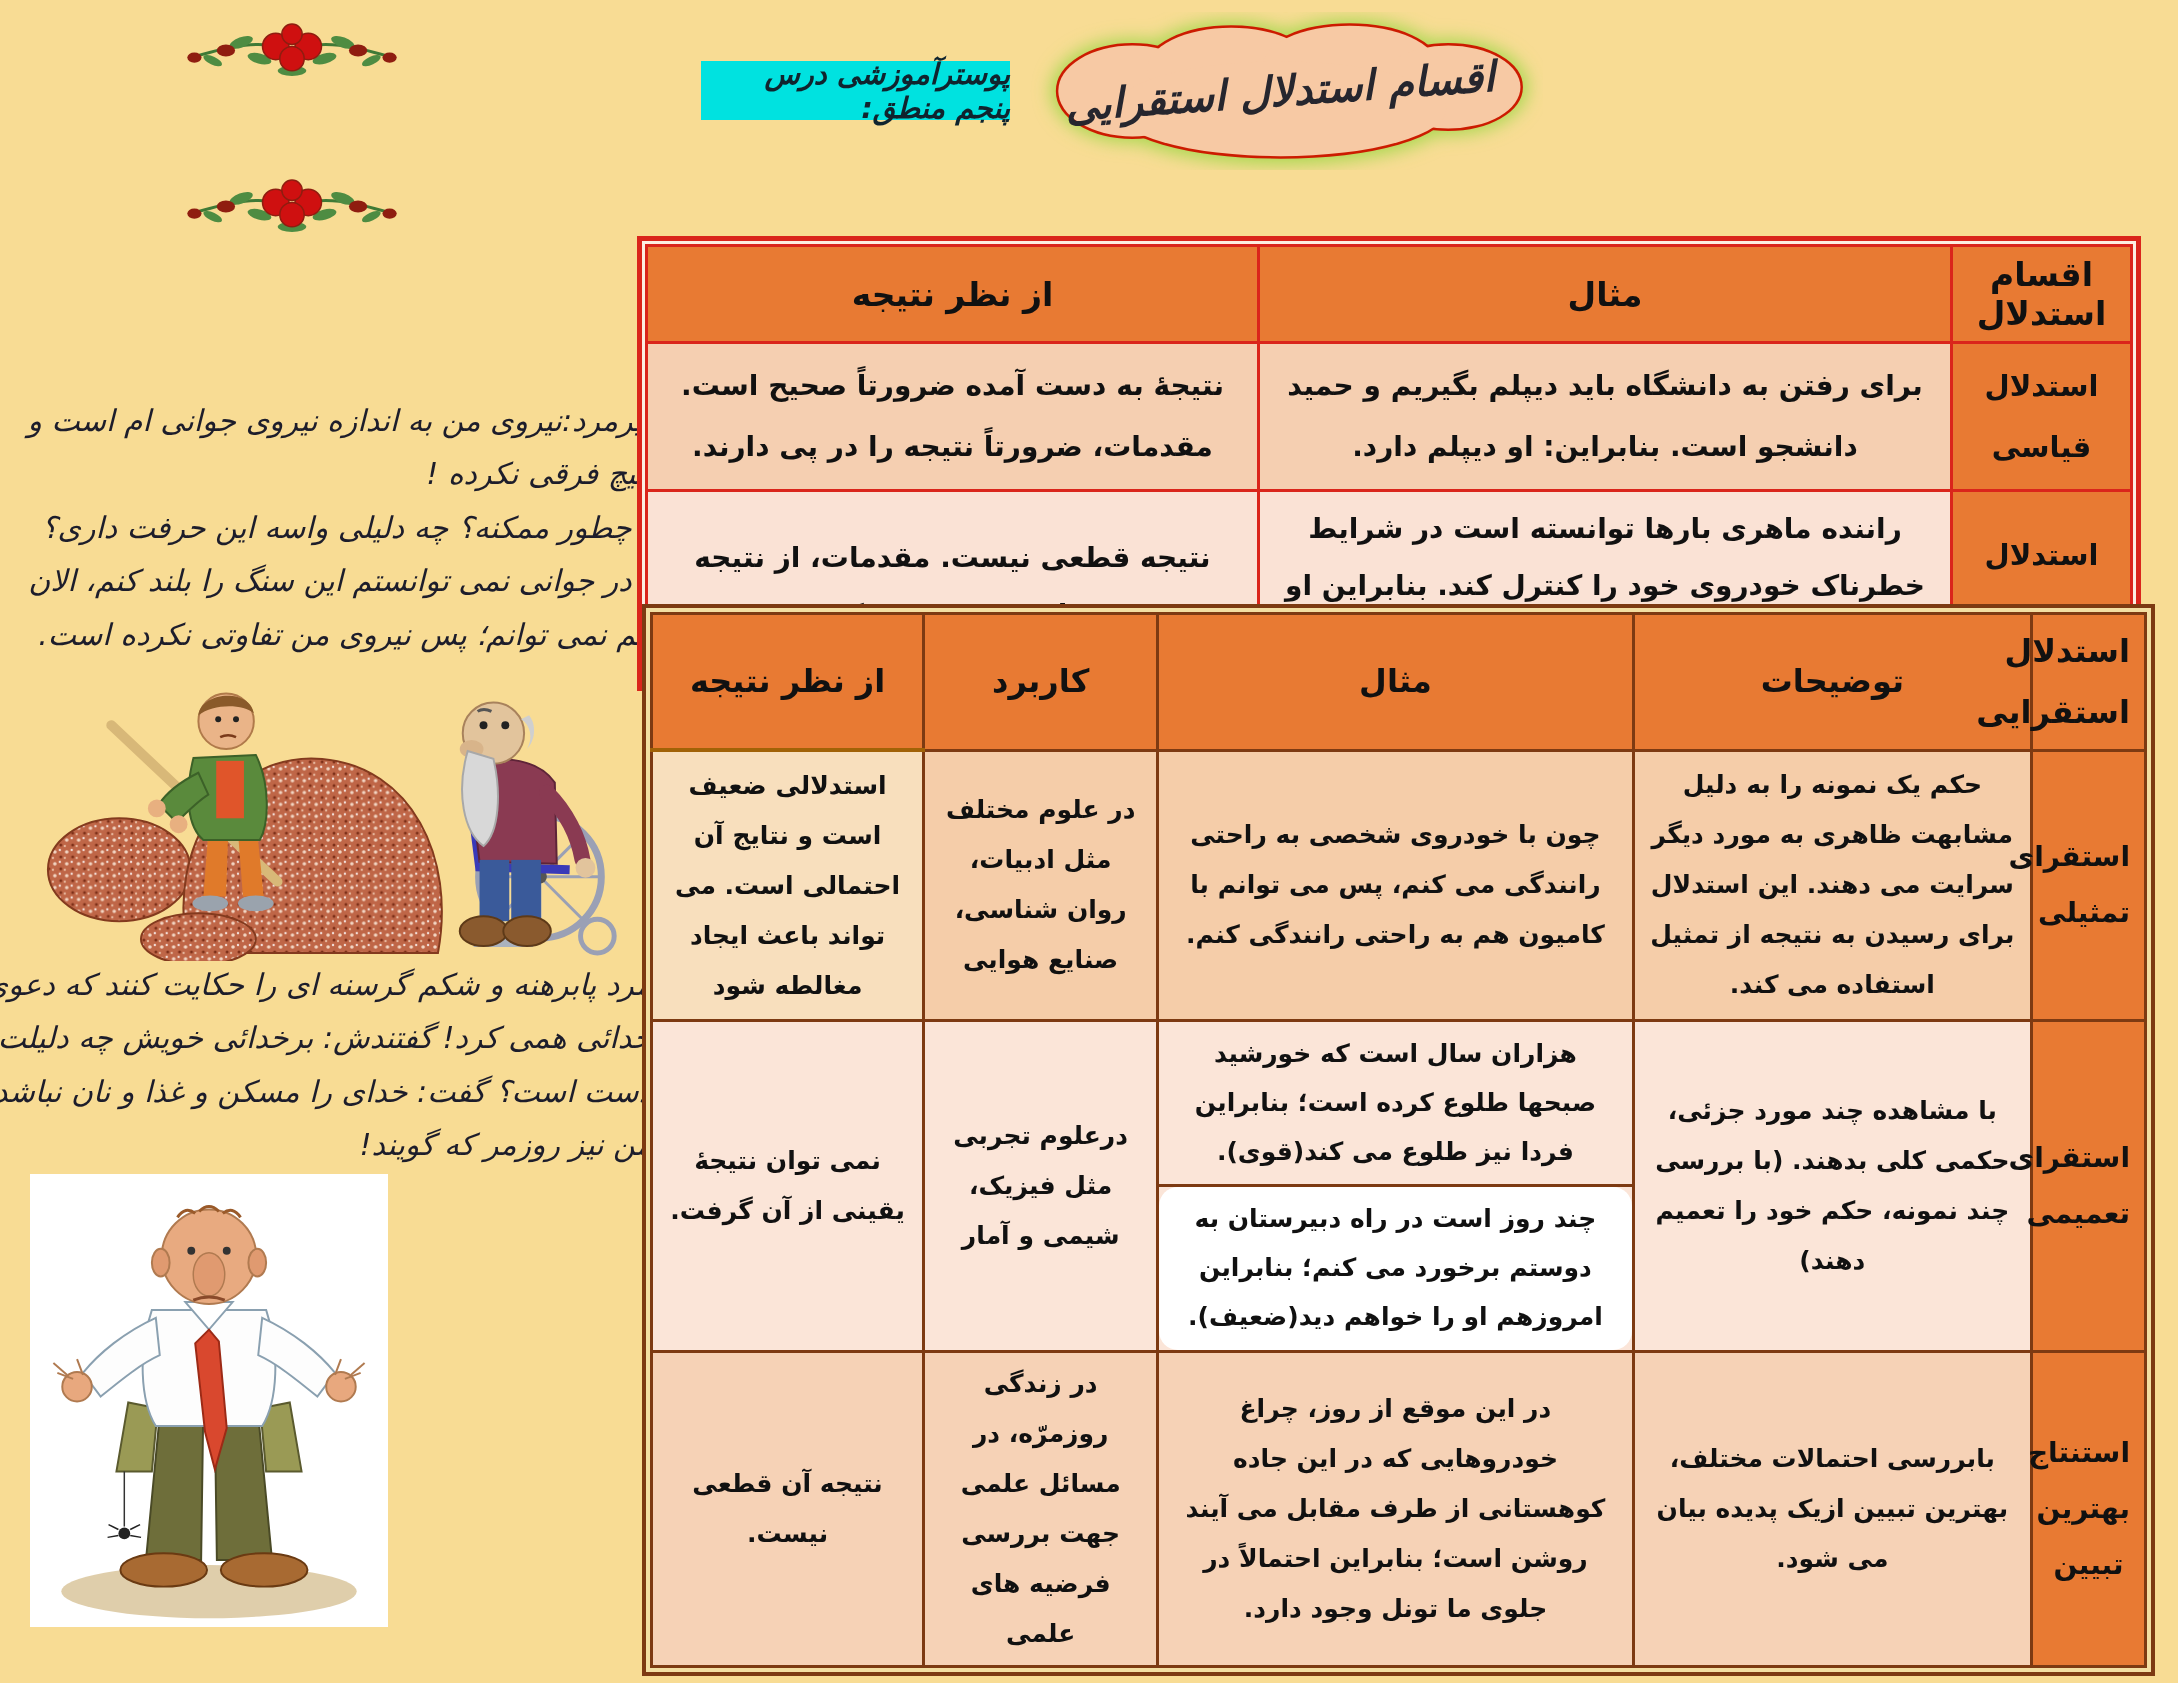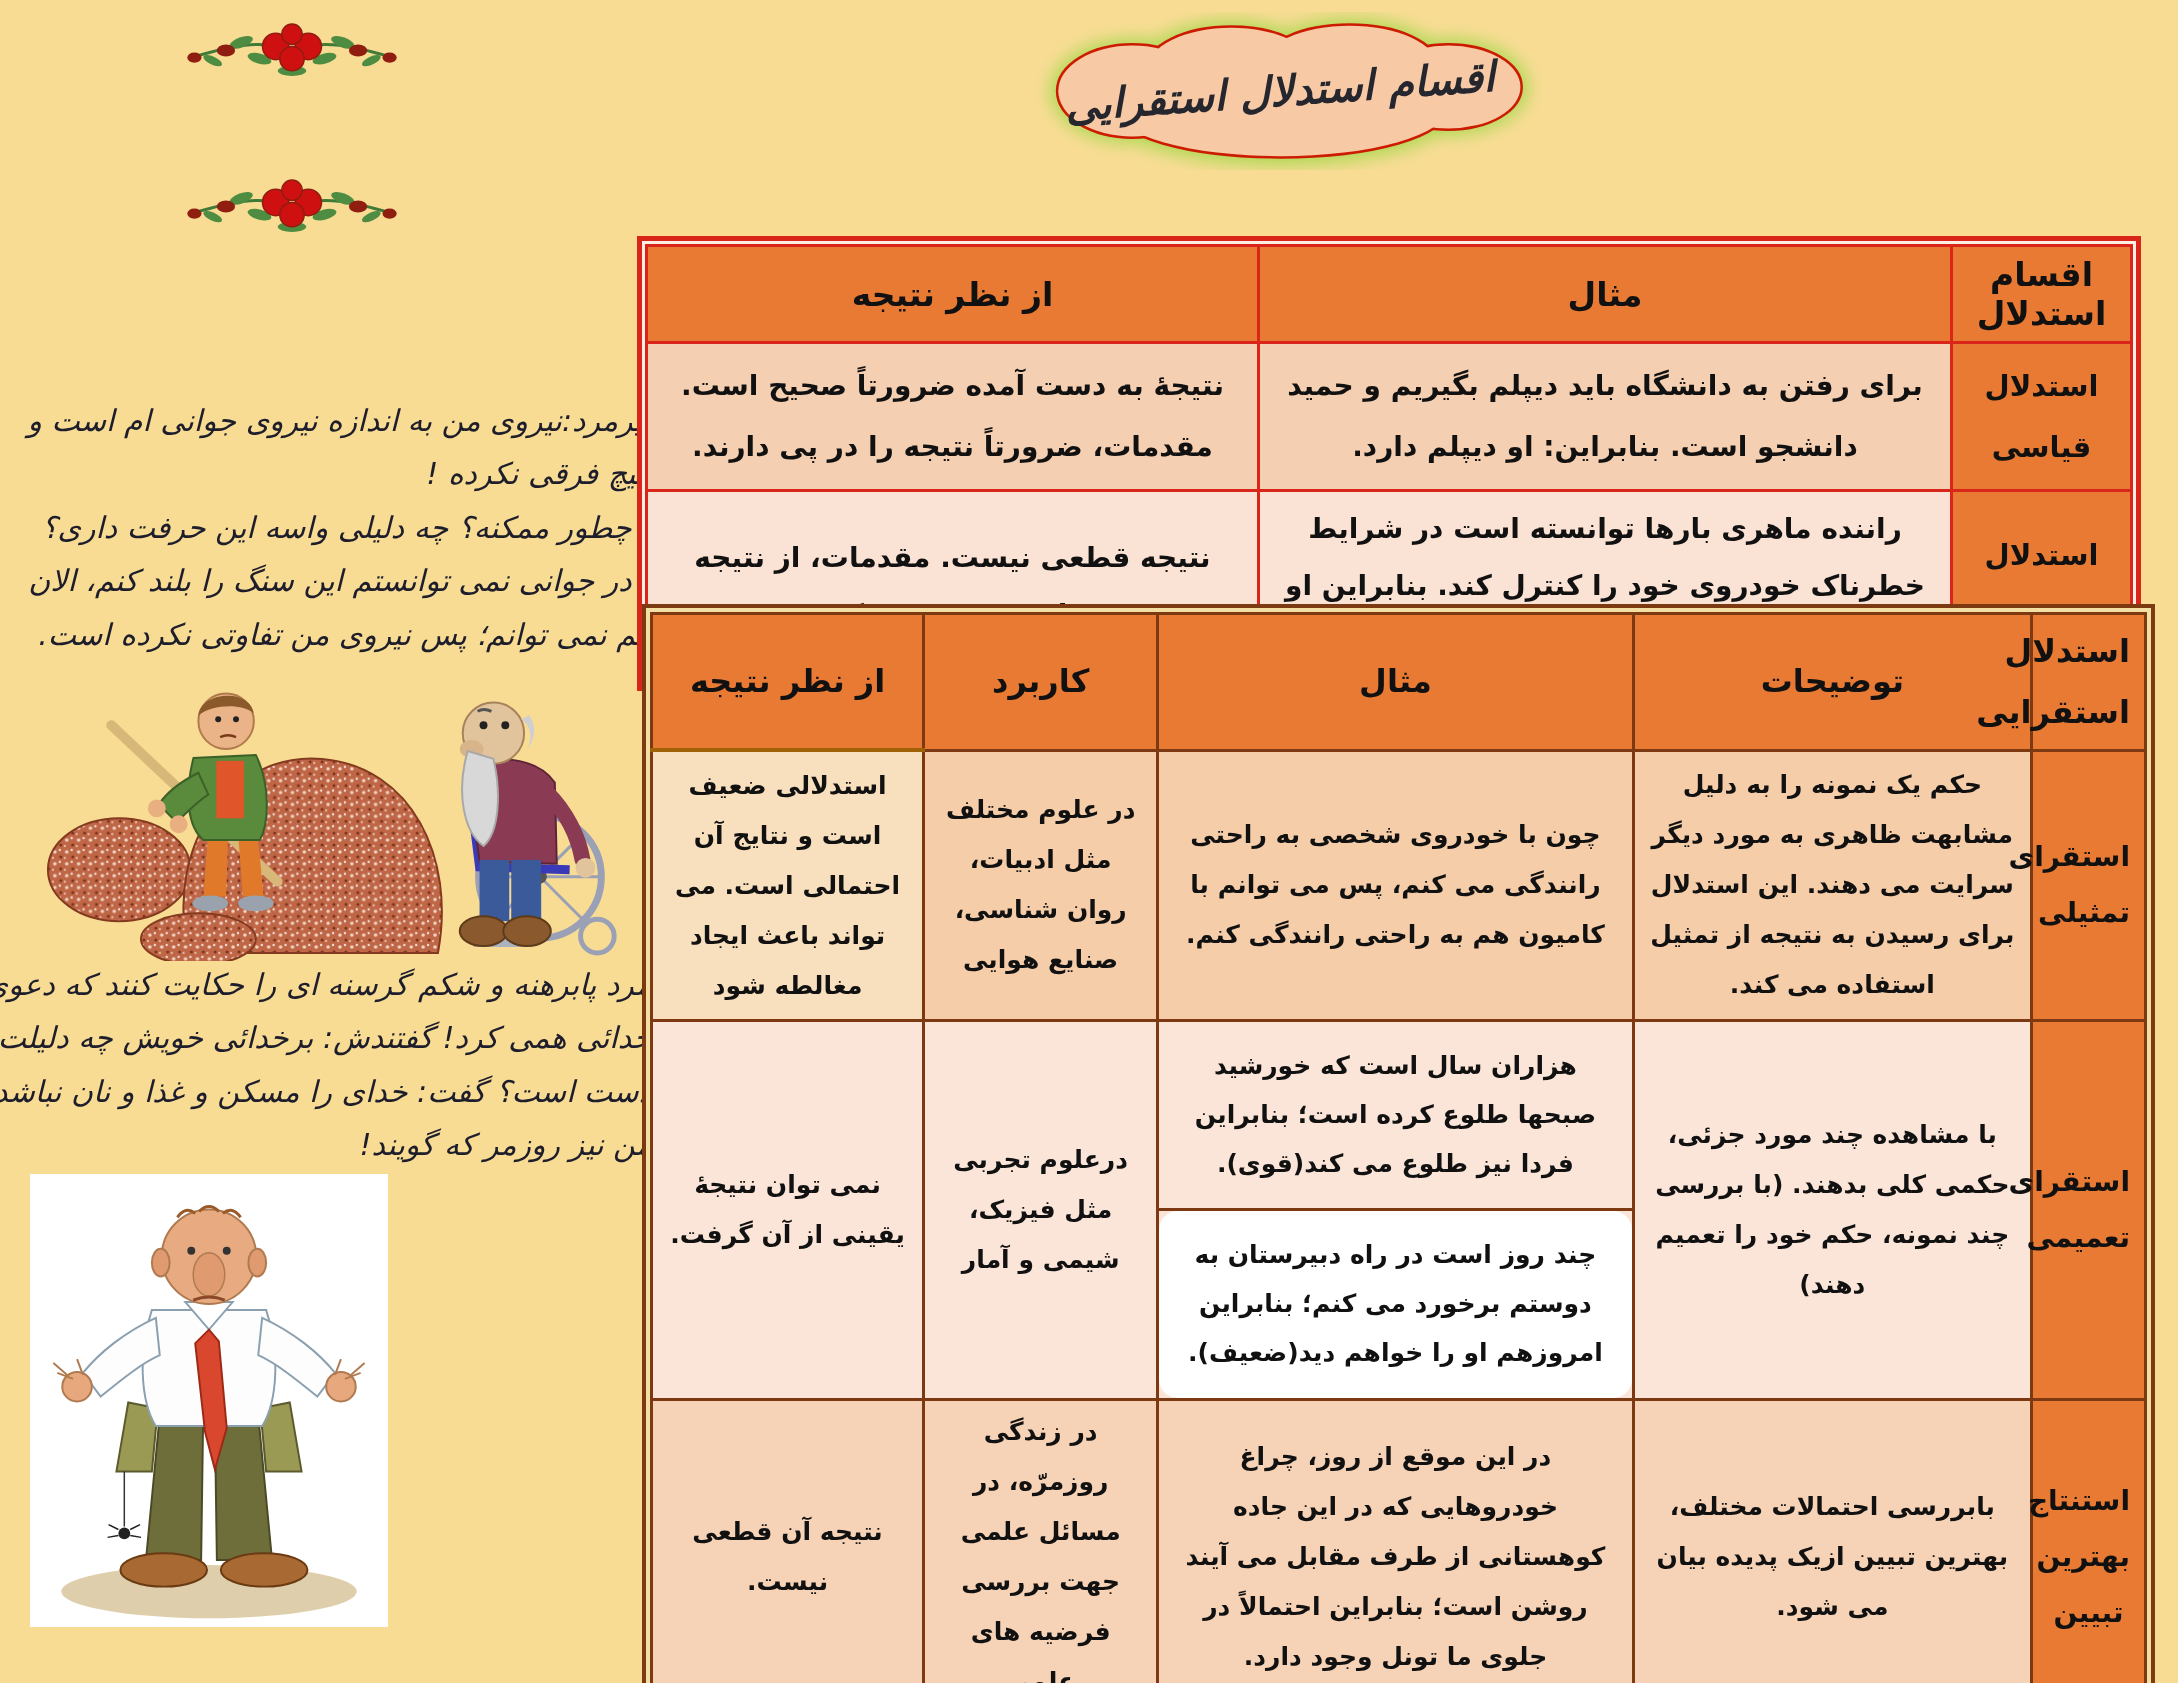--- a/index.html
+++ b/index.html
@@ -59,21 +59,21 @@
   }
   .t2 td{border:3px solid #7d3a12;text-align:center;vertical-align:middle;
     color:#111;font-weight:bold;padding:6px 14px;}
   .t2 .hdr{background:#e87a33;font-size:32px;height:95px;line-height:1.9;}
   .t2 .lbl{background:#e87a33;font-size:28px;line-height:2.0;}
   .t2 .r1{background:#f5cda9;font-size:25px;line-height:2.0;height:255px;}
   .t2 .r1.res{background:#f8dfbd;border-top:4px solid #a16207;}
   .t2 .r2{background:#fbe5d8;font-size:25px;line-height:2.0;height:305px;}
   .t2 .r3{background:#f6d2b6;font-size:25px;line-height:2.0;height:240px;}
   .t2 td.split{padding:0;}
-  .split .sub{padding:20px 14px;line-height:1.95;}
+  .split .sub{padding:8px 14px;line-height:1.95;}
   .split .sub.top{border-bottom:3px solid #7d3a12;background:#fbe5d8;}
   .split .sub.bot{background:#ffffff;border-radius:19px;}
 </style>
 </head>
 <body>
 
 <div class="page">
 
   <svg class="garland g1" viewBox="0 0 220 60">
     <g stroke="#3f7a36" stroke-width="3" fill="none">
@@ -124,20 +124,21 @@
       <ellipse cx="206" cy="37" rx="7" ry="5"></ellipse>
     </g>
     <g fill="#cf1010" stroke="#8f1d10" stroke-width="1.5">
       <circle cx="94" cy="26" r="13"></circle>
       <circle cx="126" cy="26" r="13"></circle>
       <circle cx="110" cy="14" r="10"></circle>
       <circle cx="110" cy="38" r="12"></circle>
     </g>
   </svg>
 
+  <div class="cyan-label">پوسترآموزشی درس پنجم منطق:</div>
 
   <div class="cloud-wrap">
     <svg viewBox="0 0 530 160" width="525" height="158">
       <defs>
           <filter id="glow" x="-30%" y="-30%" width="160%" height="160%">
         <feGaussianBlur stdDeviation="9"></feGaussianBlur>
           </filter>
         </defs>
       <g fill="#a6d84d" filter="url(#glow)">
         <ellipse cx="115" cy="80" rx="82" ry="52"></ellipse>

